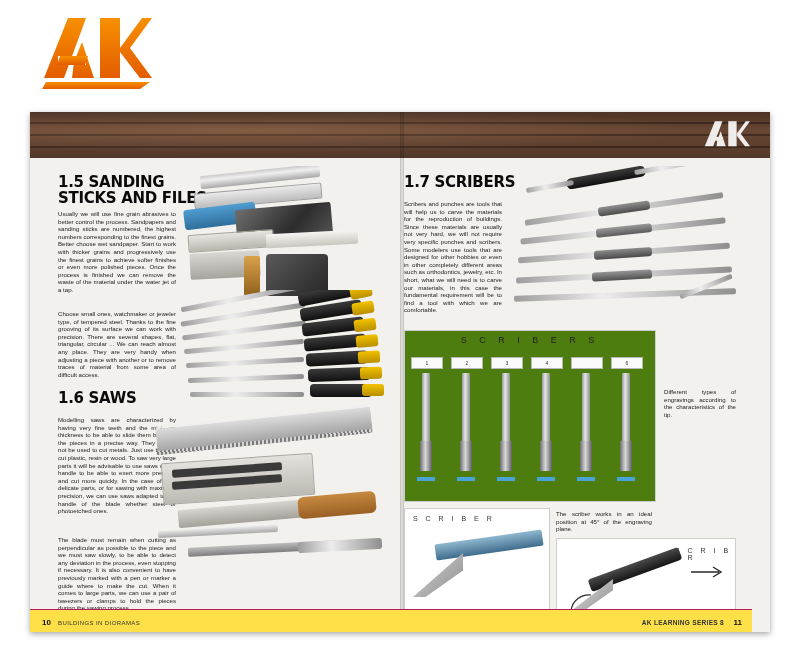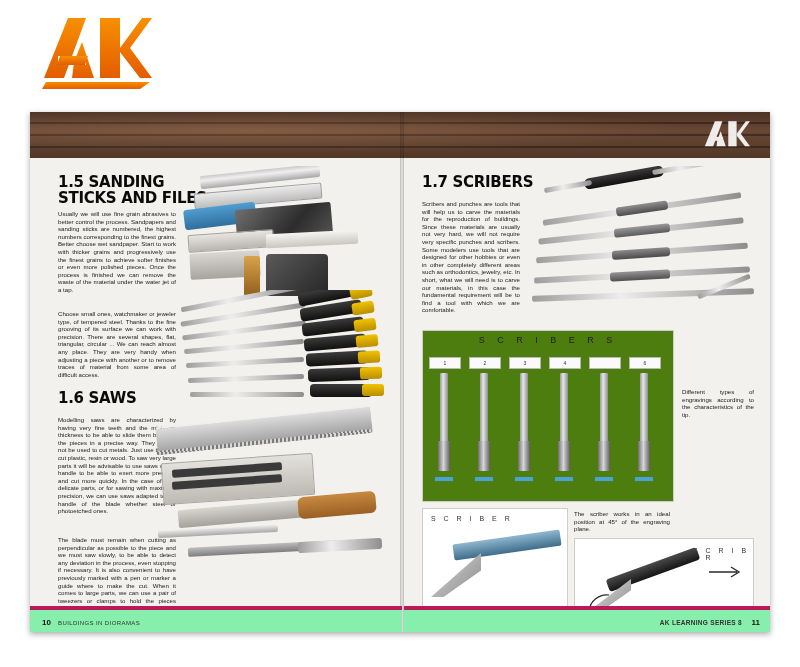--- a/index.html
+++ b/index.html
@@ -36,21 +36,21 @@
   }
   .brick-ak{position:absolute;right:20px;top:6px;width:46px;height:34px;opacity:.9;}
 
   .gutter{
     position:absolute;left:370px;top:0;width:4px;height:100%;
     background:linear-gradient(90deg,rgba(0,0,0,.22),rgba(0,0,0,.06),rgba(0,0,0,.22));
   }
 
   .leaf{position:absolute;top:46px;height:474px;}
   .leaf.left{left:0;width:372px;}
-  .leaf.right{left:374px;width:366px;}
+  .leaf.right{left:356px;width:366px;}
 
   
   h2.sec{
     margin:0;
     font-family:"DejaVu Sans", sans-serif;
     font-weight:bold;
     font-size:15px;
     line-height:16px;
     color:#0a0a0a;
     letter-spacing:-0.3px;
@@ -126,21 +126,21 @@
   }
   #sbox-left{left:18px;top:350px;width:144px;height:110px;}
   #sbox-right{left:170px;top:380px;width:178px;height:80px;}
   .sbox-label{
     position:absolute;left:8px;top:6px;font-size:7px;letter-spacing:3px;color:#333;
   }
 
   
   .footer{
     position:absolute;left:0;bottom:0;width:100%;height:22px;
-    background:#86efac;border-top:4px solid #be185d;
+    background:#fde047;border-top:1px solid #be185d;
   }
   .pnum-l{position:absolute;left:12px;bottom:5px;font-size:8px;font-weight:bold;color:#111;}
   .ftxt-l{position:absolute;left:28px;bottom:6px;font-size:6px;letter-spacing:.4px;color:#333;text-transform:uppercase;}
   .ftxt-r{position:absolute;right:28px;bottom:6px;font-size:6.5px;letter-spacing:.3px;color:#333;font-weight:bold;text-transform:uppercase;}
   .pnum-r{position:absolute;right:10px;bottom:5px;font-size:8px;font-weight:bold;color:#111;}
 
   
   .metal{background:linear-gradient(180deg,#c9c9c9,#efefef 35%,#a8a8a8);}
   .metal-h{background:linear-gradient(90deg,#9d9d9d,#ededed 40%,#8e8e8e);}
   .handle-y{background:linear-gradient(180deg,#f2c200,#b98f00);}

